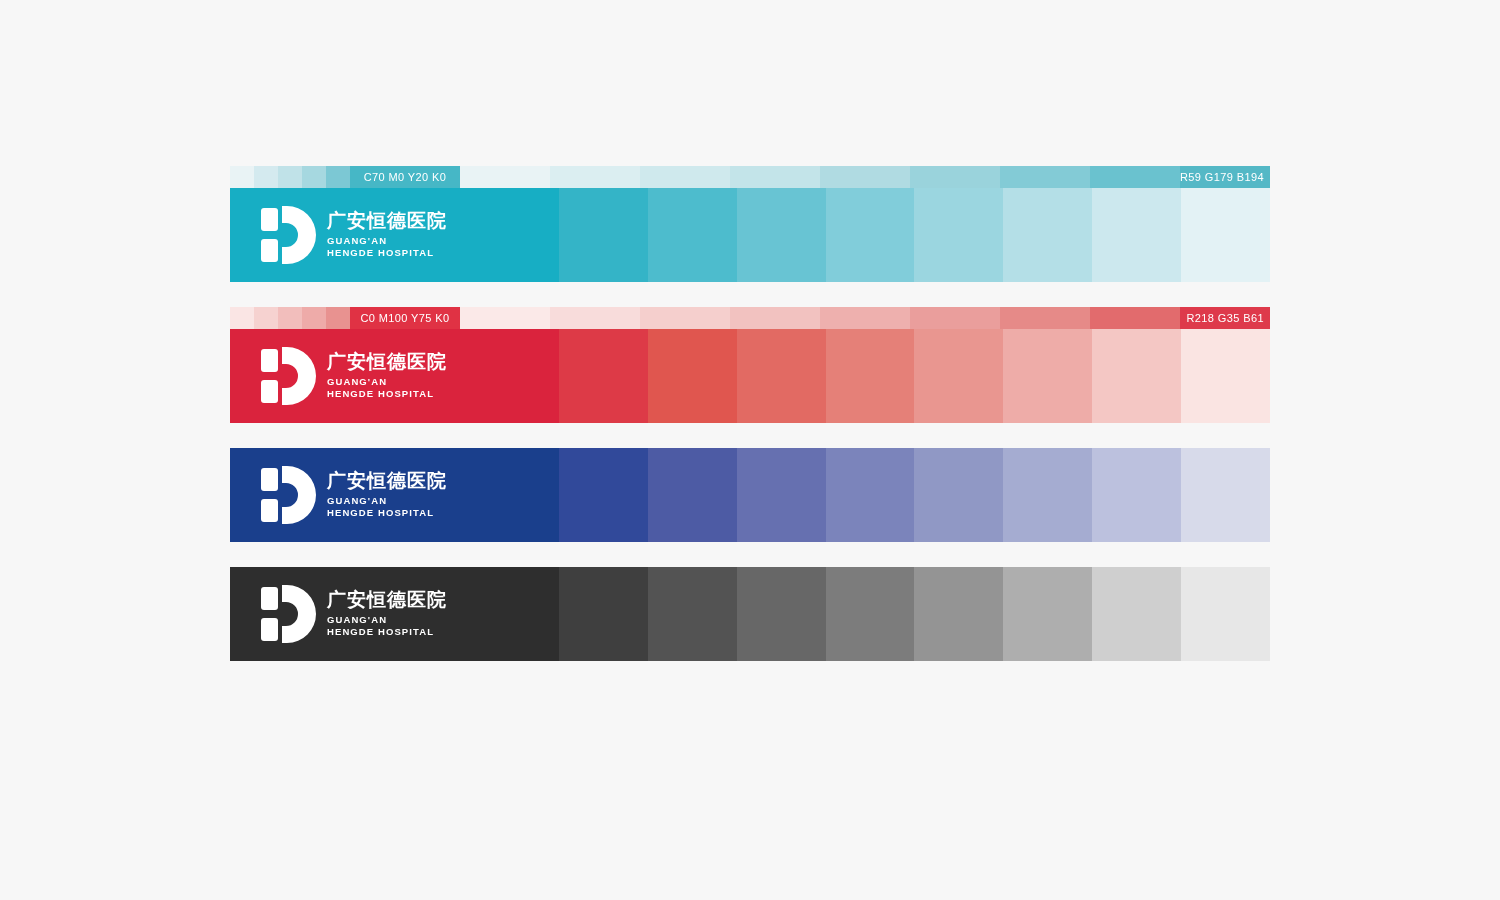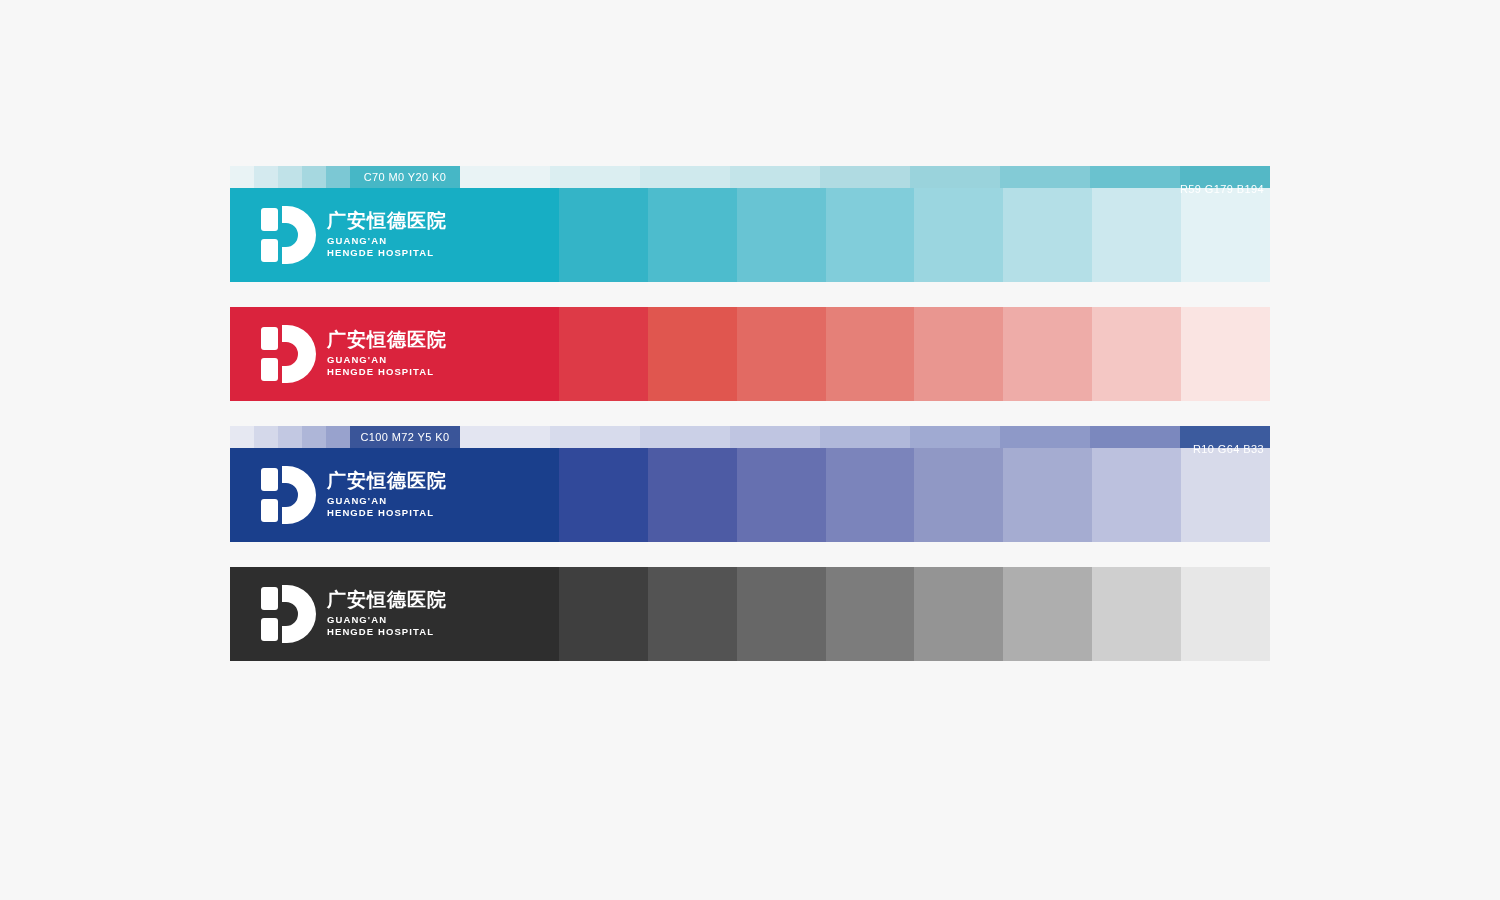--- a/index.html
+++ b/index.html
@@ -61,21 +61,21 @@
   }
   .strip-swatches {
     display: flex;
     flex: 1 1 auto;
     height: 22px;
   }
   .strip-swatches .sw { flex: 1 1 0; height: 100%; }
   .rgb-chip {
     position: absolute;
     right: 6px;
-    top: 12px;
+    top: 0;
     height: 26px;
     line-height: 22px;
     color: #ffffff;
     font-size: 11px;
     letter-spacing: 0.4px;
     white-space: nowrap;
     font-family: "Liberation Sans", sans-serif;
   }
 
   
@@ -206,20 +206,42 @@
             <div class="sw" style="background: rgb(104, 196, 211);"></div>
             <div class="sw" style="background: rgb(129, 205, 218);"></div>
             <div class="sw" style="background: rgb(155, 214, 224);"></div>
             <div class="sw" style="background: rgb(180, 223, 231);"></div>
             <div class="sw" style="background: rgb(204, 232, 238);"></div>
             <div class="sw" style="background: rgb(227, 242, 245);"></div>
           </div>
         </div>
       </div>
       <div class="palette-row">
+        <div class="tint-strip">
+          <div class="mini-swatches">
+            <div class="sw" style="background: rgb(250, 229, 228);"></div>
+            <div class="sw" style="background: rgb(246, 210, 208);"></div>
+            <div class="sw" style="background: rgb(242, 190, 188);"></div>
+            <div class="sw" style="background: rgb(238, 171, 169);"></div>
+            <div class="sw" style="background: rgb(232, 146, 144);"></div>
+          </div>
+          <div class="cmyk-chip" style="background: rgb(224, 50, 68);">C0  M100  Y75  K0</div>
+          <div class="strip-swatches">
+            <div class="sw" style="background: rgb(251, 233, 232);"></div>
+            <div class="sw" style="background: rgb(248, 220, 219);"></div>
+            <div class="sw" style="background: rgb(245, 207, 205);"></div>
+            <div class="sw" style="background: rgb(242, 194, 192);"></div>
+            <div class="sw" style="background: rgb(238, 176, 174);"></div>
+            <div class="sw" style="background: rgb(234, 158, 156);"></div>
+            <div class="sw" style="background: rgb(230, 138, 136);"></div>
+            <div class="sw" style="background: rgb(226, 107, 109);"></div>
+            <div class="sw" style="background: rgb(222, 58, 75);"></div>
+          </div>
+          <div class="rgb-chip">R218  G35  B61</div>
+        </div>
         <div class="body-strip">
           <div class="logo-block" style="background: rgb(218, 35, 61);">
             <div class="logo-lockup">
               <div class="logo-mark">
                 <div class="bar top"></div>
                 <div class="bar bottom"></div>
                 <svg class="dshape" viewBox="0 0 34 58" width="34" height="58">
                   <path d="M0,0 L5,0 A29,29 0 0 1 5,58 L0,58 L0,41 L4,41 A12,12 0 0 0 4,17 L0,17 Z" fill="#ffffff"></path>
                 </svg>
               </div>
@@ -237,42 +259,20 @@
             <div class="sw" style="background: rgb(226, 106, 99);"></div>
             <div class="sw" style="background: rgb(229, 128, 120);"></div>
             <div class="sw" style="background: rgb(233, 150, 144);"></div>
             <div class="sw" style="background: rgb(238, 172, 168);"></div>
             <div class="sw" style="background: rgb(244, 199, 196);"></div>
             <div class="sw" style="background: rgb(250, 228, 226);"></div>
           </div>
         </div>
       </div>
       <div class="palette-row">
-        <div class="tint-strip">
-          <div class="mini-swatches">
-            <div class="sw" style="background: rgb(230, 232, 242);"></div>
-            <div class="sw" style="background: rgb(212, 216, 234);"></div>
-            <div class="sw" style="background: rgb(194, 200, 226);"></div>
-            <div class="sw" style="background: rgb(174, 182, 216);"></div>
-            <div class="sw" style="background: rgb(152, 162, 205);"></div>
-          </div>
-          <div class="cmyk-chip" style="background: rgb(58, 85, 153);">C100 M72  Y5  K0</div>
-          <div class="strip-swatches">
-            <div class="sw" style="background: rgb(227, 229, 241);"></div>
-            <div class="sw" style="background: rgb(215, 219, 236);"></div>
-            <div class="sw" style="background: rgb(203, 208, 231);"></div>
-            <div class="sw" style="background: rgb(191, 197, 225);"></div>
-            <div class="sw" style="background: rgb(176, 184, 218);"></div>
-            <div class="sw" style="background: rgb(160, 170, 210);"></div>
-            <div class="sw" style="background: rgb(142, 153, 200);"></div>
-            <div class="sw" style="background: rgb(123, 136, 190);"></div>
-            <div class="sw" style="background: rgb(60, 91, 158);"></div>
-          </div>
-          <div class="rgb-chip">R10  G64  B33</div>
-        </div>
         <div class="body-strip">
           <div class="logo-block" style="background: rgb(26, 63, 140);">
             <div class="logo-lockup">
               <div class="logo-mark">
                 <div class="bar top"></div>
                 <div class="bar bottom"></div>
                 <svg class="dshape" viewBox="0 0 34 58" width="34" height="58">
                   <path d="M0,0 L5,0 A29,29 0 0 1 5,58 L0,58 L0,41 L4,41 A12,12 0 0 0 4,17 L0,17 Z" fill="#ffffff"></path>
                 </svg>
               </div>

